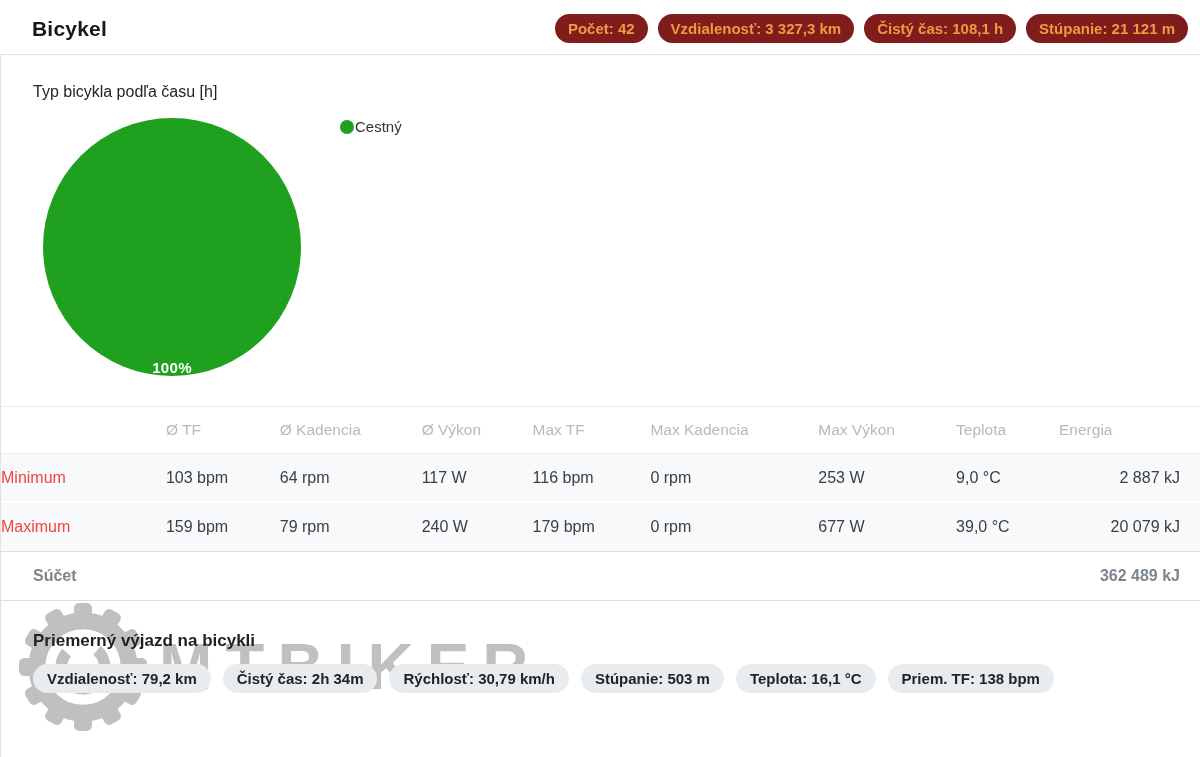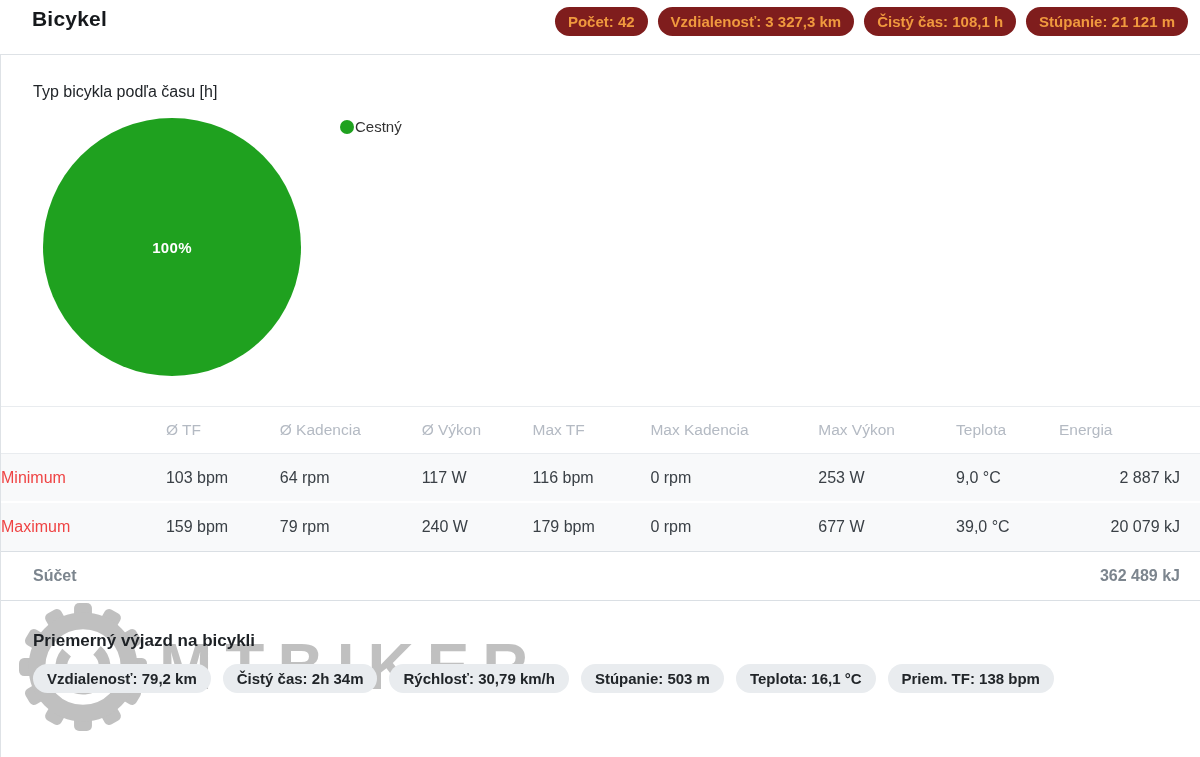--- a/index.html
+++ b/index.html
@@ -1,21 +1,21 @@
 <!DOCTYPE html>
 <html><head>
 <meta charset="utf-8">
 <style>
   * { margin:0; padding:0; box-sizing:border-box; }
   html,body { background:#fff; }
   body { font-family:"Liberation Sans", sans-serif; }
   .page { width:1200px; height:757px; background:#fff; position:relative; overflow:hidden; }
 
   
-  .topbar { display:flex; justify-content:space-between; align-items:flex-start;
+  .topbar { display:flex; justify-content:space-between; align-items:center;
             padding:7px 12px 4px 32px; height:55px; border-bottom:1px solid #dee2e6; }
   .page-title { font-size:21px; font-weight:700; color:#16191c; letter-spacing:.2px; }
   .top-badges { display:flex; gap:10px; }
   .badge-orange { background:#7f1d1d; color:#f0993e; font-weight:700; font-size:15px;
                   padding:6px 13px; border-radius:15px; white-space:nowrap; }
 
   .content { border-left:1px solid #dee2e6; height:702px; }
 
   
   .chart-section { padding:28px 32px 0; }
@@ -70,21 +70,21 @@
       <span class="badge-orange">Stúpanie: 21 121 m</span>
     </div>
   </div>
 
   <div class="content">
 
     <div class="chart-section">
       <div class="chart-title">Typ bicykla podľa času [h]</div>
       <div class="chart-body">
         <div class="pie-wrap">
-          <div class="pie" style="background: rgb(31, 161, 31);">
+          <div class="pie" style="background: rgb(31, 161, 31); align-items: flex-end;">
             <span class="pie-label">100%</span>
           </div>
         </div>
         <div class="legend">
           <span class="legend-dot" style="background: rgb(31, 161, 31);"></span>
           <span class="legend-label">Cestný</span>
         </div>
       </div>
     </div>
 

